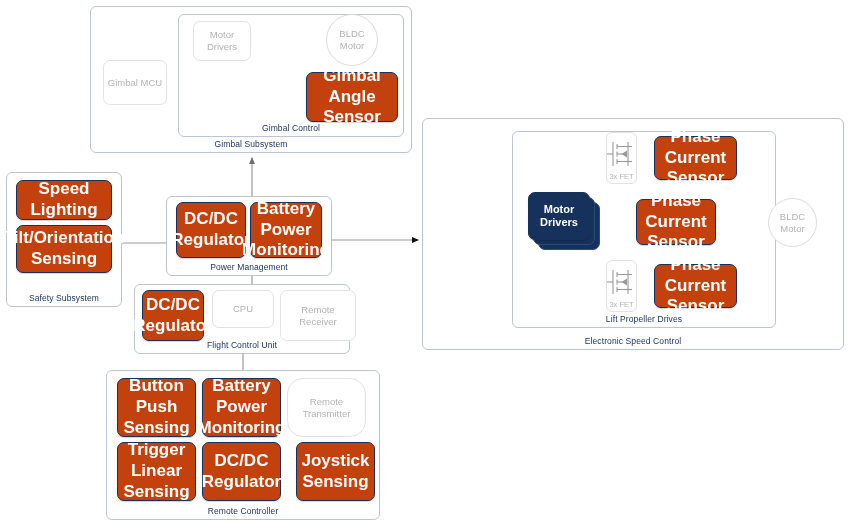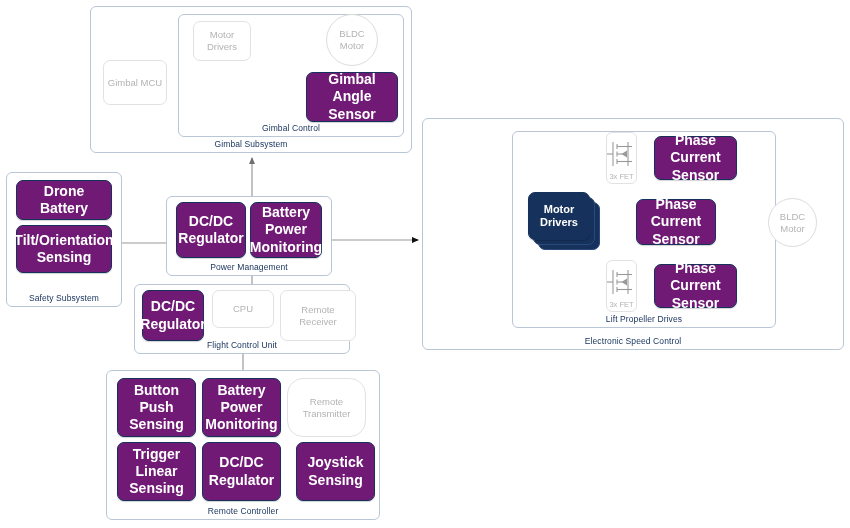--- a/index.html
+++ b/index.html
@@ -47,24 +47,24 @@
     box-sizing:border-box;
     border-radius:7px;
     display:flex;
     align-items:center;
     justify-content:center;
     text-align:center;
     line-height:1.22;
     padding:2px 3px;
   }
   .blk.solid{
-    background:#701a75;
+    background:#c2410c;
     color:#ffffff;
     font-weight:bold;
-    font-size:14px;
+    font-size:17px;
     border:1px solid #16325c;
     box-shadow:0 1px 1px rgba(0,0,0,.18);
   }
   .blk.ghost{
     background:#ffffff;
     color:#b3b3b3;
     font-weight:normal;
     font-size:9.5px;
     border:1px solid #e2e2e2;
   }
@@ -188,21 +188,21 @@
   <div class="blk ghost" style="left:193px; top:21px; width:58px; height:40px;">Motor Drivers</div>
 
   <div class="blk circle" style="left:326px; top:14px; width:52px; height:52px;">BLDC Motor</div>
 
   <div class="blk solid" style="left:306px; top:72px; width:92px; height:50px;">Gimbal Angle Sensor</div>
 
   <div class="group" style="left:6px; top:172px; width:116px; height:135px;">
     <div class="group-label">Safety Subsystem</div>
   </div>
 
-  <div class="blk solid" style="left:16px; top:180px; width:96px; height:40px;">Drone Battery</div>
+  <div class="blk solid" style="left:16px; top:180px; width:96px; height:40px;">Speed Lighting</div>
 
   <div class="blk solid" style="left:16px; top:225px; width:96px; height:48px;">Tilt/Orientation Sensing</div>
 
   <div class="group" style="left:166px; top:196px; width:166px; height:80px;">
     <div class="group-label">Power Management</div>
   </div>
 
   <div class="blk solid" style="left:176px; top:202px; width:70px; height:56px;">DC/DC Regulator</div>
 
   <div class="blk solid" style="left:250px; top:202px; width:72px; height:56px;">Battery Power Monitoring</div>

